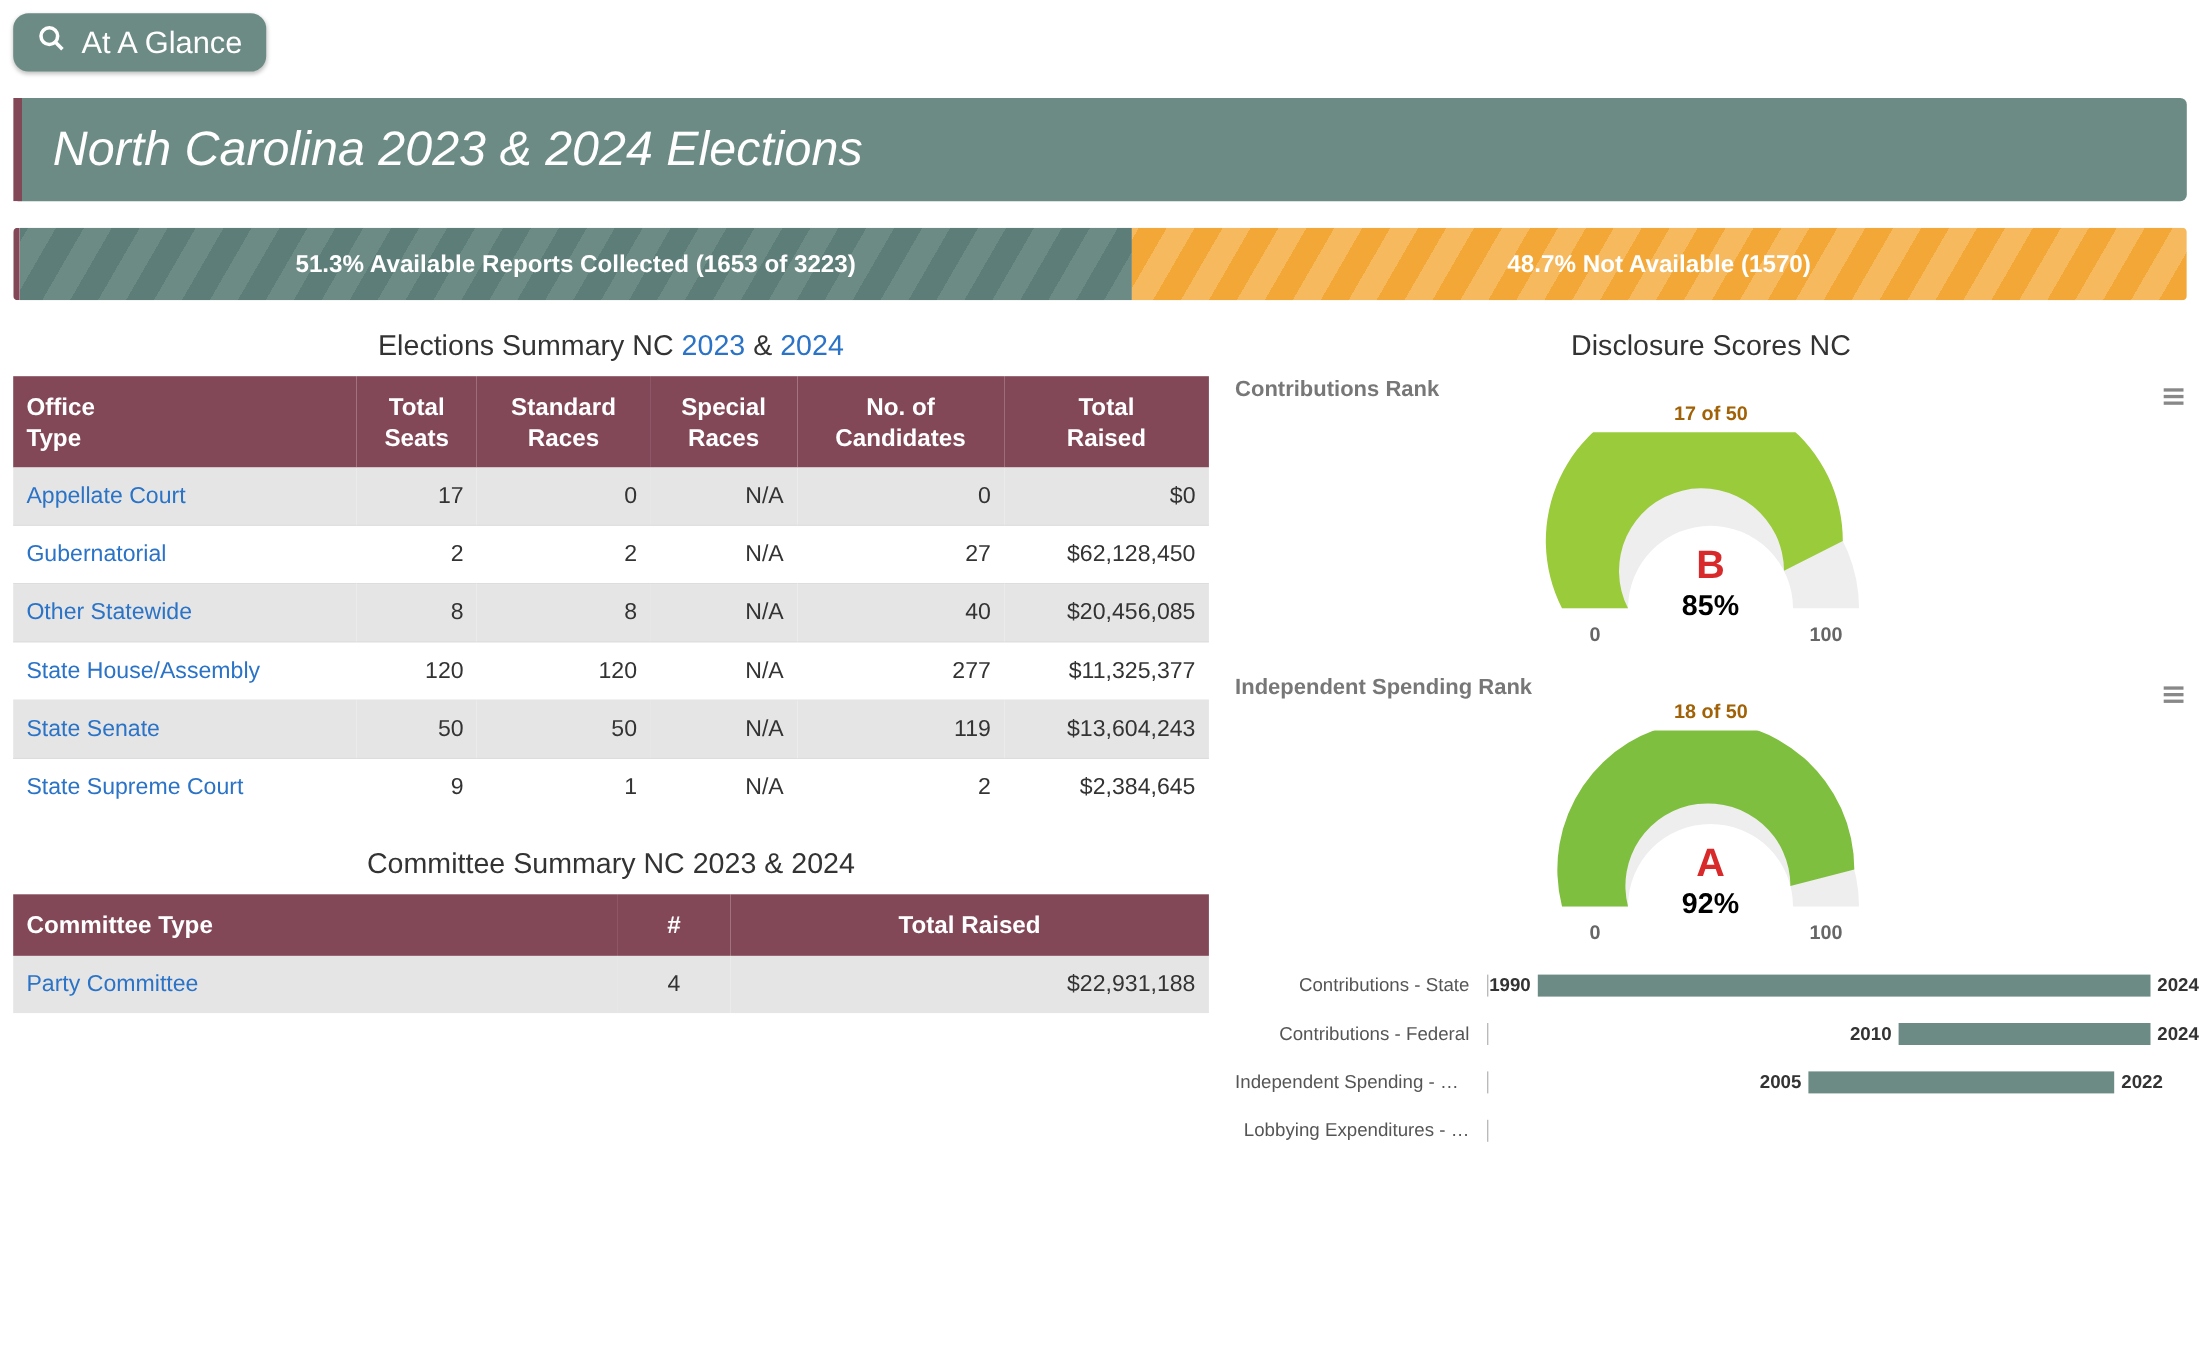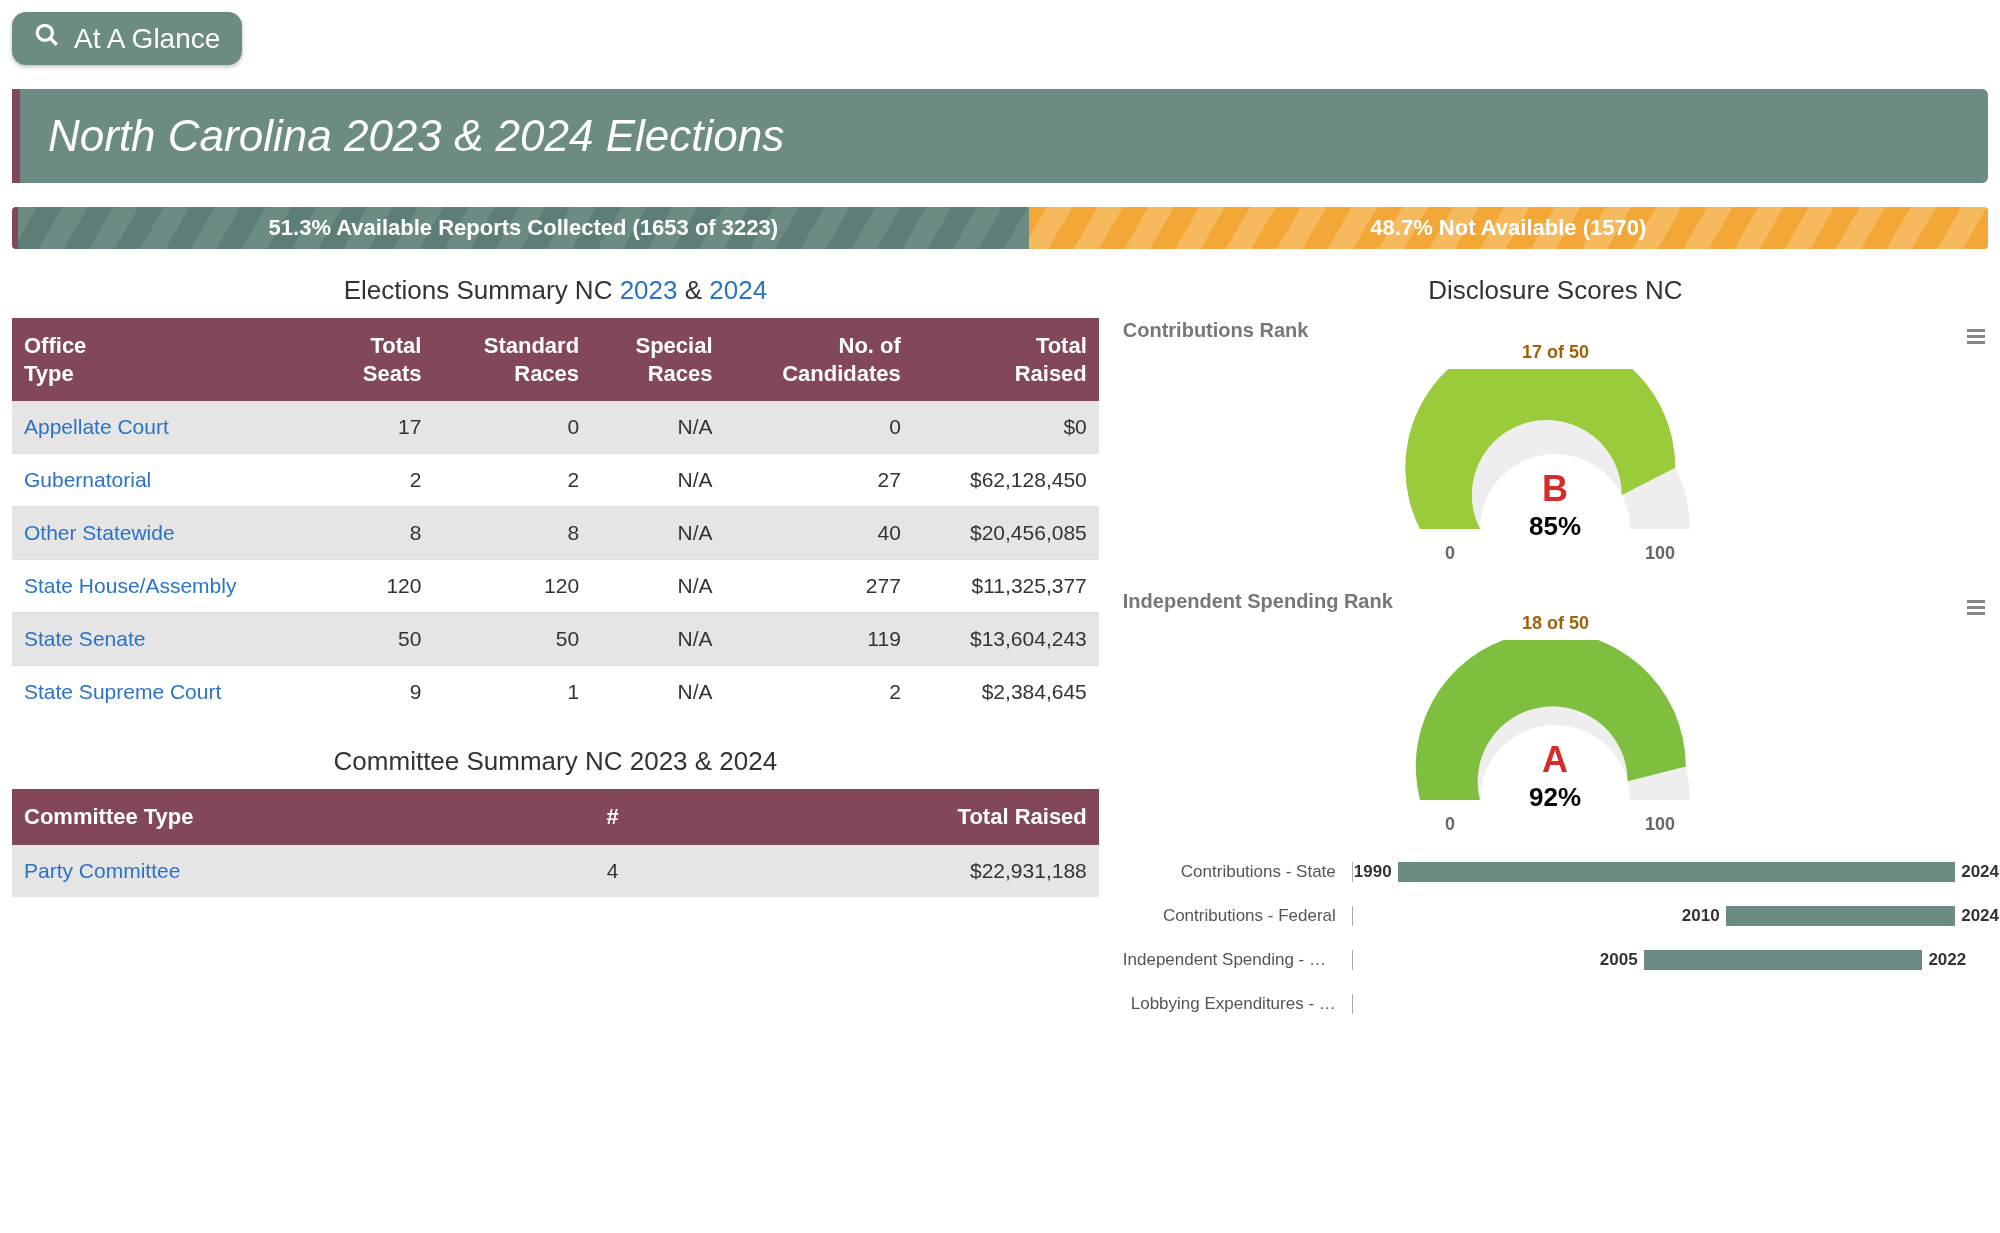--- a/index.html
+++ b/index.html
@@ -48,21 +48,21 @@
     border-left: 6px solid #834858;
     border-radius: 4px;
     overflow: hidden;
     margin-bottom: 26px;
   }
   .progress-segment {
     text-align: center;
     font-size: 22px;
     font-weight: 700;
     color: #fff;
-    padding: 8px 6px;
+    padding: 20px 6px;
     white-space: nowrap;
     overflow: hidden;
     text-overflow: ellipsis;
   }
   .seg-collected {
     background: repeating-linear-gradient(300deg, #6c8b85 0 22px, #5d7e78 22px 44px);
   }
   .seg-notavail {
     background: repeating-linear-gradient(300deg, #f3a736 0 22px, #f6b95e 22px 44px);
   }
@@ -85,21 +85,21 @@
     width: 100%;
     border-collapse: collapse;
     margin-bottom: 28px;
   }
   table.data thead th {
     background: #834858;
     color: #fff;
     font-size: 22px;
     font-weight: 700;
     padding: 14px 12px;
-    text-align: right;
+    text-align: center;
     vertical-align: top;
     line-height: 1.25;
   }
   table.data thead th:first-child { text-align: left; }
   table.data tbody td {
     padding: 14px 12px;
     border-bottom: 1px solid #ddd;
     font-size: 21px;
     text-align: right;
     color: #333;

